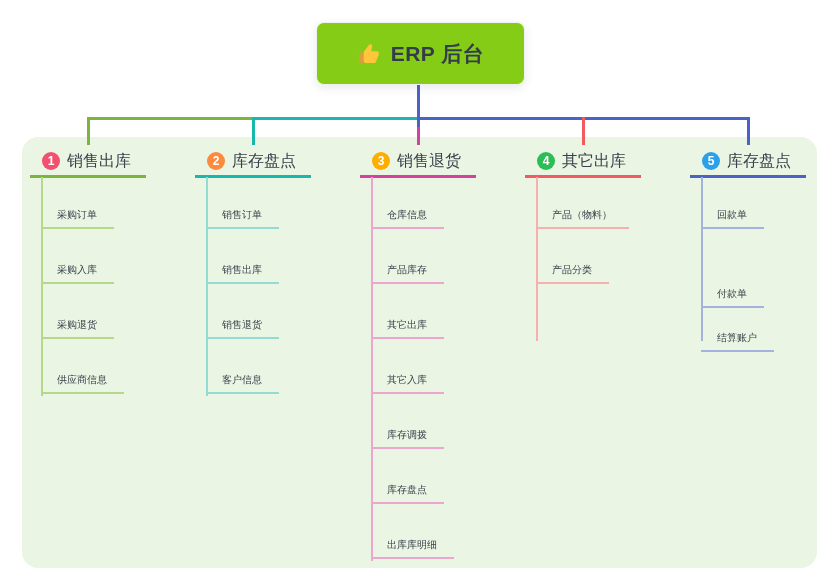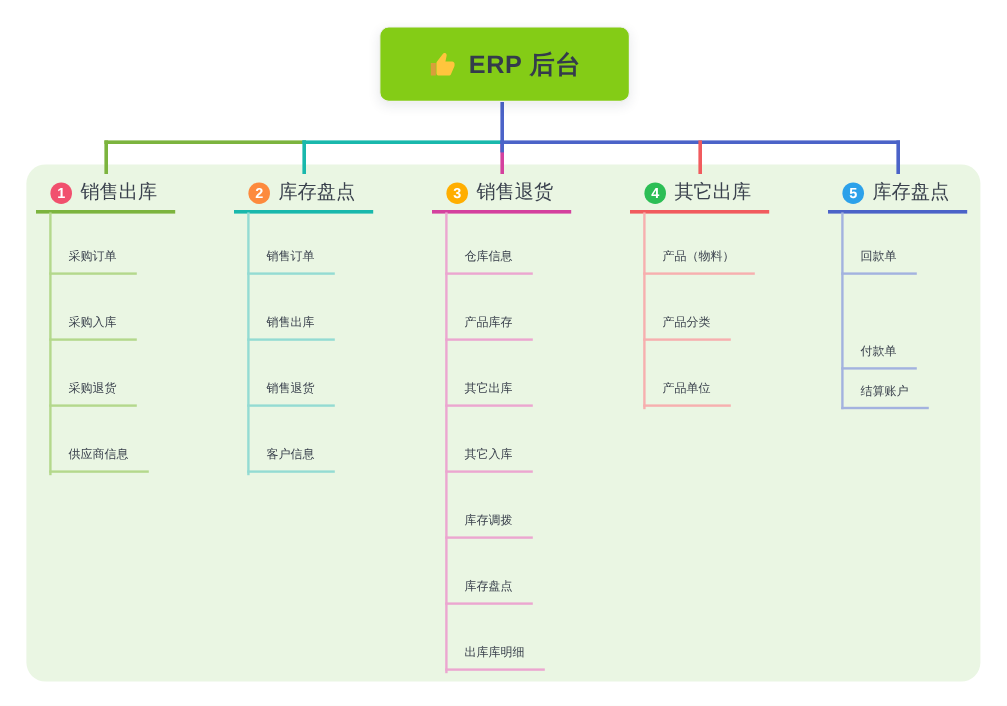--- a/index.html
+++ b/index.html
@@ -79,20 +79,20 @@
           <span class="badge" style="background: rgb(253, 138, 61);">2</span>
           <span>库存盘点</span>
         </div><div class="trunk" style="top: 32px; height: 219px; background: rgb(148, 219, 211);"></div><div class="child-node" style="top: 59px; border-bottom-color: rgb(148, 219, 211);">销售订单</div><div class="child-node" style="top: 114px; border-bottom-color: rgb(148, 219, 211);">销售出库</div><div class="child-node" style="top: 169px; border-bottom-color: rgb(148, 219, 211);">销售退货</div><div class="child-node" style="top: 224px; border-bottom-color: rgb(148, 219, 211);">客户信息</div></div>
       <div class="branch-col" style="left: 360px;"><div class="branch-label" style="border-bottom-color: rgb(212, 65, 158);">
           <span class="badge" style="background: rgb(255, 174, 0);">3</span>
           <span>销售退货</span>
         </div><div class="trunk" style="top: 32px; height: 384px; background: rgb(236, 166, 208);"></div><div class="child-node" style="top: 59px; border-bottom-color: rgb(236, 166, 208);">仓库信息</div><div class="child-node" style="top: 114px; border-bottom-color: rgb(236, 166, 208);">产品库存</div><div class="child-node" style="top: 169px; border-bottom-color: rgb(236, 166, 208);">其它出库</div><div class="child-node" style="top: 224px; border-bottom-color: rgb(236, 166, 208);">其它入库</div><div class="child-node" style="top: 279px; border-bottom-color: rgb(236, 166, 208);">库存调拨</div><div class="child-node" style="top: 334px; border-bottom-color: rgb(236, 166, 208);">库存盘点</div><div class="child-node" style="top: 389px; border-bottom-color: rgb(236, 166, 208);">出库库明细</div></div>
       <div class="branch-col" style="left: 525px;"><div class="branch-label" style="border-bottom-color: rgb(241, 91, 94);">
           <span class="badge" style="background: rgb(44, 190, 85);">4</span>
           <span>其它出库</span>
-        </div><div class="trunk" style="top: 32px; height: 164px; background: rgb(247, 175, 175);"></div><div class="child-node" style="top: 59px; border-bottom-color: rgb(247, 175, 175); font-family: Liberation Serif, serif;">产品（物料）</div><div class="child-node" style="top: 114px; border-bottom-color: rgb(247, 175, 175);">产品分类</div><div class="child-node" style="top: 169px; border-bottom-color: rgb(247, 175, 175);">产品单位</div></div>
+        </div><div class="trunk" style="top: 32px; height: 164px; background: rgb(247, 175, 175);"></div><div class="child-node" style="top: 59px; border-bottom-color: rgb(247, 175, 175); font-family: Liberation Serif, serif;">产品（物料）</div><div class="child-node" style="top: 114px; border-bottom-color: rgb(247, 175, 175);">产品分类</div></div>
       <div class="branch-col" style="left: 690px;"><div class="branch-label" style="border-bottom-color: rgb(75, 99, 200);">
           <span class="badge" style="background: rgb(44, 161, 234);">5</span>
           <span>库存盘点</span>
-        </div><div class="trunk" style="top: 32px; height: 164px; background: rgb(163, 178, 223);"></div><div class="child-node" style="top: 59px; border-bottom-color: rgb(163, 178, 223);">回款单</div><div class="child-node" style="top: 114px; border-bottom-color: rgb(163, 178, 223); margin-top: 24px;">付款单</div><div class="child-node" style="top: 171px; border-bottom-color: rgb(163, 178, 223);">结算账户</div></div>
+        </div><div class="trunk" style="top: 32px; height: 164px; background: rgb(163, 178, 223);"></div><div class="child-node" style="top: 59px; border-bottom-color: rgb(163, 178, 223);">回款单</div><div class="child-node" style="top: 114px; border-bottom-color: rgb(163, 178, 223); margin-top: 24px;">付款单</div><div class="child-node" style="top: 182px; border-bottom-color: rgb(163, 178, 223);">结算账户</div></div>
     </div>
 
 </div>
 
 </body></html>

